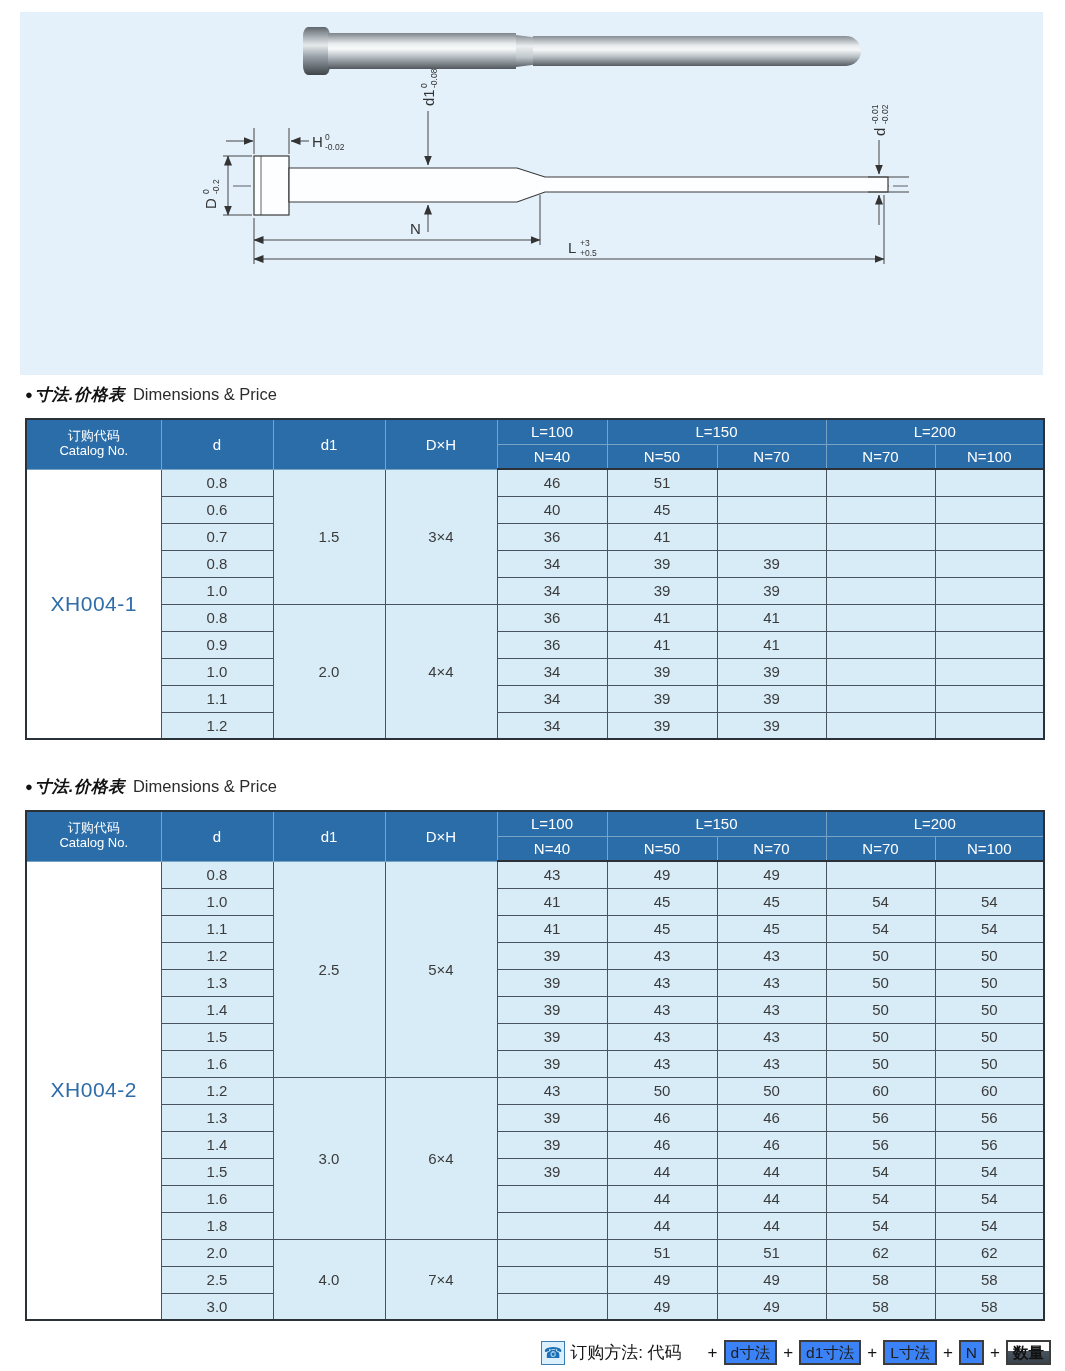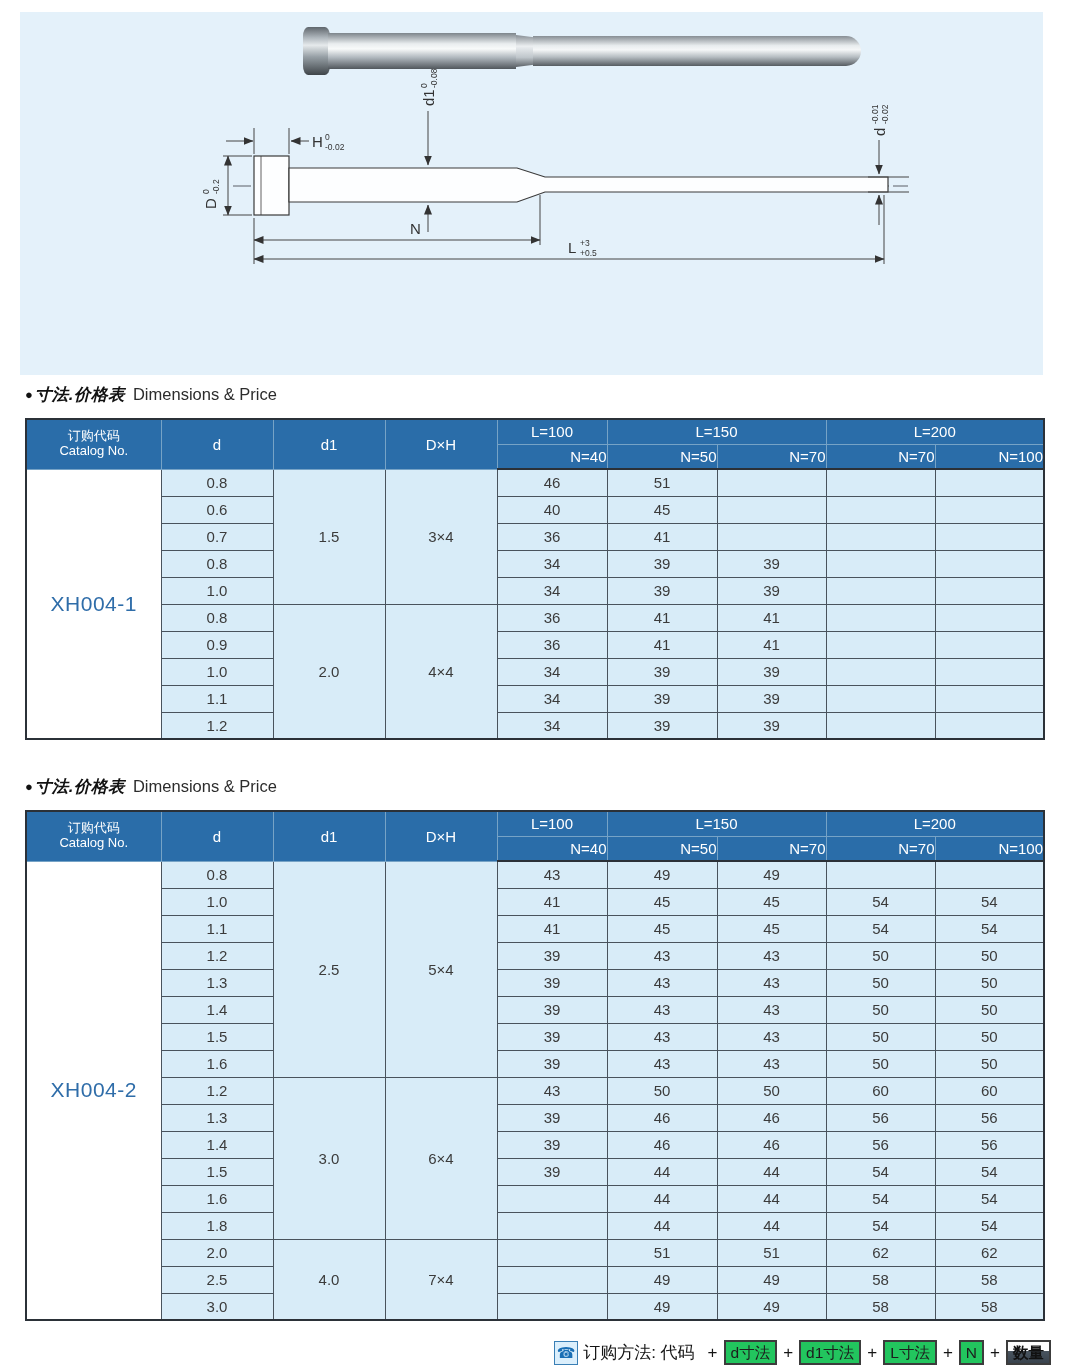--- a/index.html
+++ b/index.html
@@ -83,46 +83,46 @@
     position:absolute; left:25px;
     border-collapse:collapse; table-layout:fixed;
     border:2px solid #2b3138;
   }
   .price-table thead th {
     background:#2a6da9; color:#fff; font-weight:normal;
     border:1px solid #76a3c6; height:25px; font-size:15px;
     text-align:center; line-height:1.15;
   }
   .price-table thead .th-catalog div { font-size:13px; }
-  .price-table thead tr:last-child th { border-bottom:2px solid #2b3138;text-align:right; }
+  .price-table thead tr:last-child th { border-bottom:2px solid #2b3138; }
   .price-table tbody td {
     background:#d8ecf8; border:1px solid #49535d;
     height:27px; text-align:center; font-size:15px; color:#3b3b3b;
   }
   .price-table tbody td.catalog-cell {
     background:#ffffff; color:#2f6da9; font-size:21px; letter-spacing:0.5px;
   }
 
   
   .order-note {
     position:absolute; right:14px; top:1340px;
     display:flex; align-items:center; gap:5px;
     font-size:17px; color:#141414; white-space:nowrap;
   }
   .phone-box {
     display:inline-flex; align-items:center; justify-content:center;
     width:24px; height:24px; background:#dbeffc;
     border:1px solid #3a7fb5; color:#1a6fb5; font-size:15px;
   }
-  .order-text { margin-right:7px; }
+  .order-text { margin-right:20px; }
   .plus { margin:0 1px; }
   .chip {
     display:inline-block; border:2px solid #3c3c3c;
     padding:0 5px; font-size:15.5px; line-height:21px; color:#1d1d1d;
-    background:#22c55e;
+    background:#3b82f6;
   }
   .chip-qty {
     font-weight:bold;
     background:linear-gradient(180deg,#fdfdfd 0%,#fdfdfd 42%,#4a5560 42%,#39434d 100%);
     color:#111;
   }
 </style>
 </head>
 <body>
 

